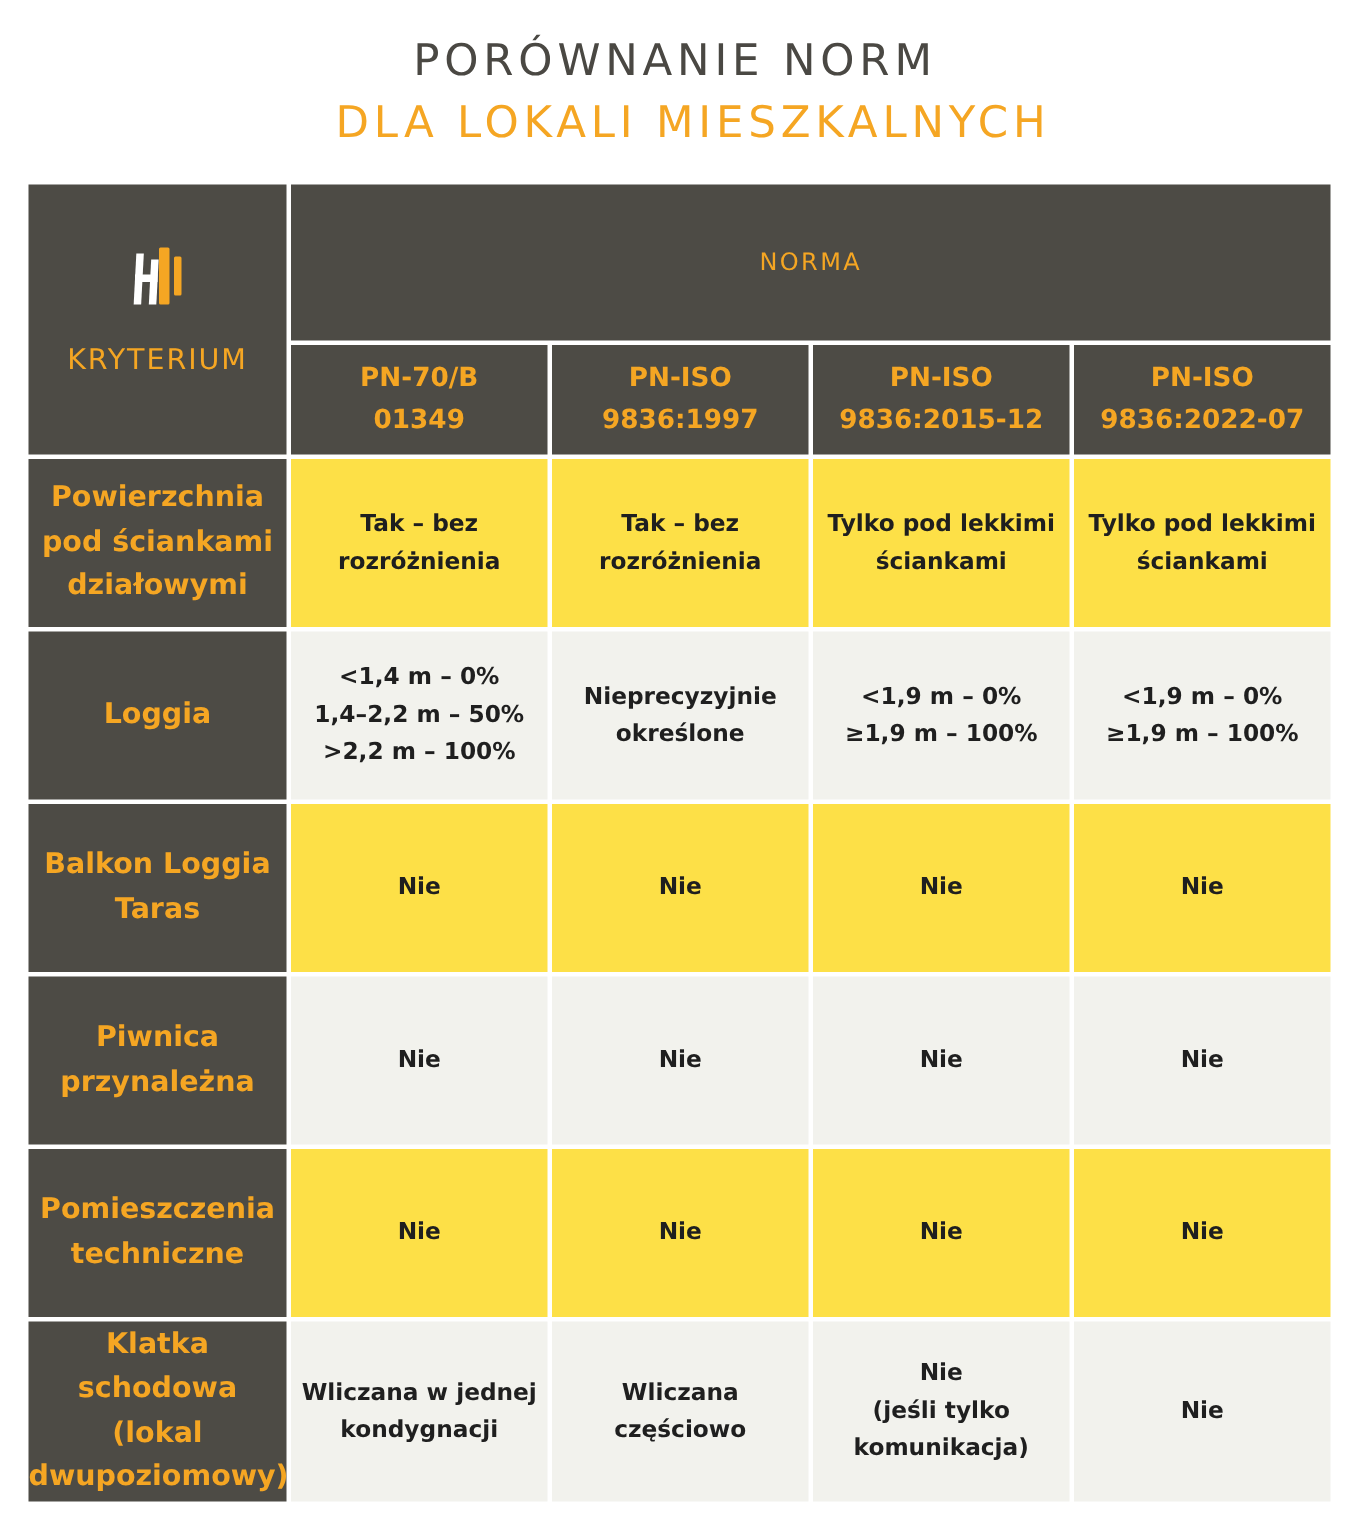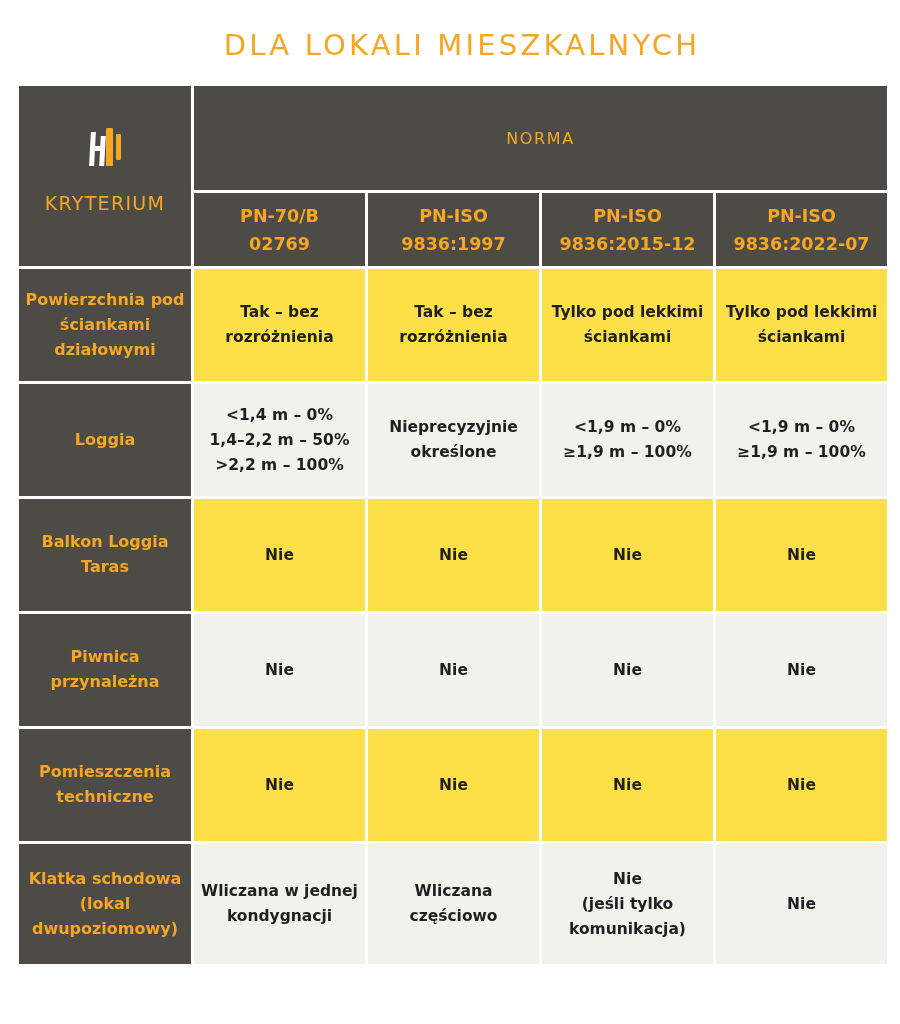--- a/index.html
+++ b/index.html
@@ -84,21 +84,21 @@
     color: #f5a623;
   }
   .col-head {
     height: 104px;
     font-size: 17.5px;
     line-height: 1.6;
     color: #f5a623;
     font-weight: 700;
   }
   .row-label {
-    font-size: 16px;
+    font-size: 19px;
     line-height: 1.55;
     color: #f5a623;
     font-weight: 700;
     padding: 8px 6px;
   }
 
   
   .cell-gray {
     background: #fde047;
     color: #262626;
@@ -166,20 +166,21 @@
     width: 5px;
     height: 26px;
     background: #f5a623;
     border-radius: 1px;
   }
 </style>
 </head>
 <body>
 
 <div class="title-block">
+  <div class="title-line1">PORÓWNANIE NORM</div>
   <div class="title-line2">DLA LOKALI MIESZKALNYCH</div>
 </div>
 
 <div class="table-wrap">
   <table class="norm-table">
     <colgroup>
       <col class="c-label">
       <col class="c-data">
       <col class="c-data">
       <col class="c-data">
@@ -195,21 +196,21 @@
             <span class="bar b-orange"></span>
             <span class="bar b-orange2"></span>
           </div>
           <div class="label-head" style="height:auto;padding-top:22px;text-align:center;">KRYTERIUM</div>
         </td>
         <td class="dark norma-cell" colspan="4">NORMA</td>
       </tr>
       <tr class="r-h2">
         <td class="dark col-head">
           <div>PN-70/B</div>
-          <div>02769</div>
+          <div>01349</div>
         </td>
         <td class="dark col-head">
           <div>PN-ISO</div>
           <div>9836:1997</div>
         </td>
         <td class="dark col-head">
           <div>PN-ISO</div>
           <div>9836:2015-12</div>
         </td>
         <td class="dark col-head">

